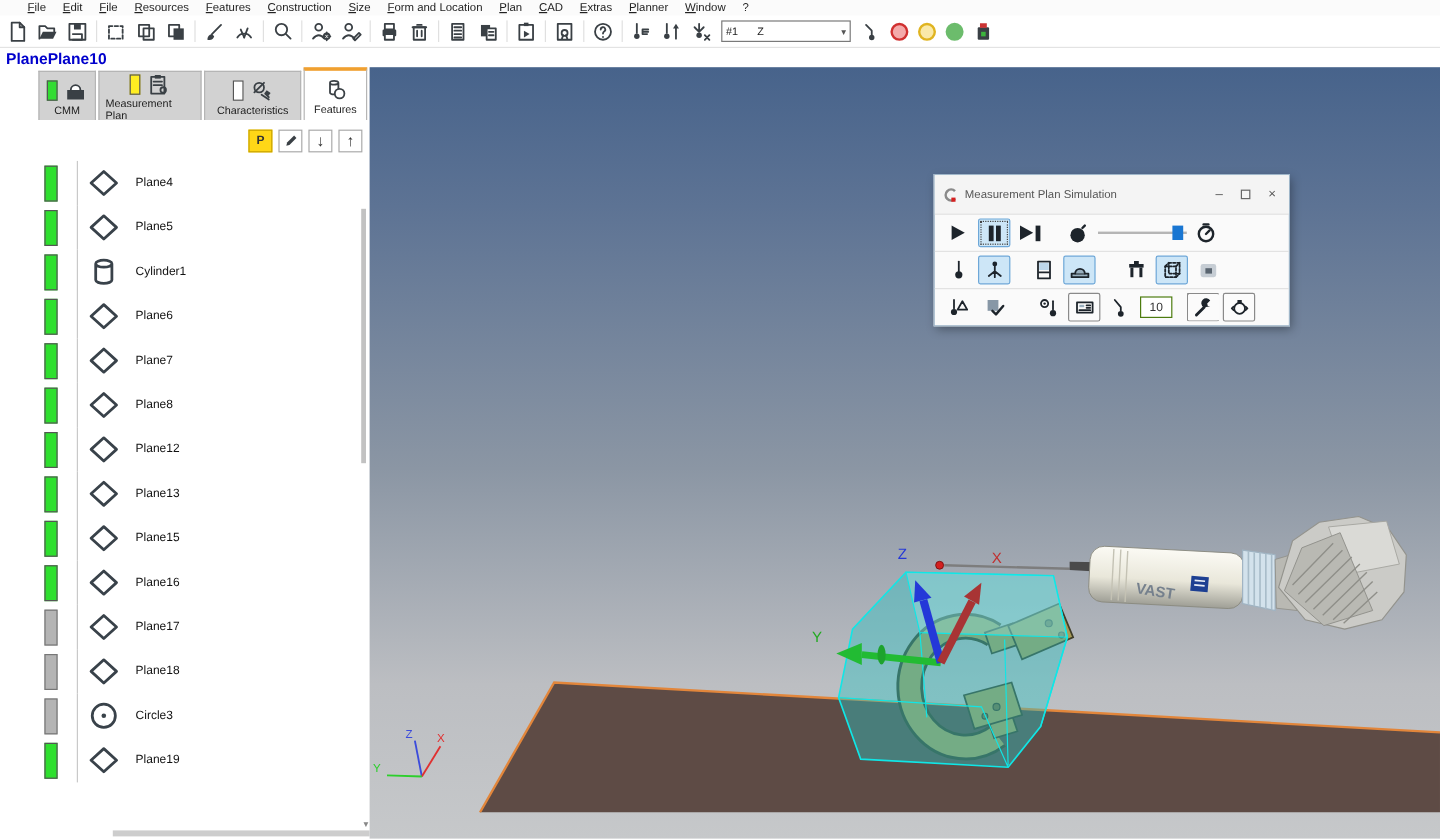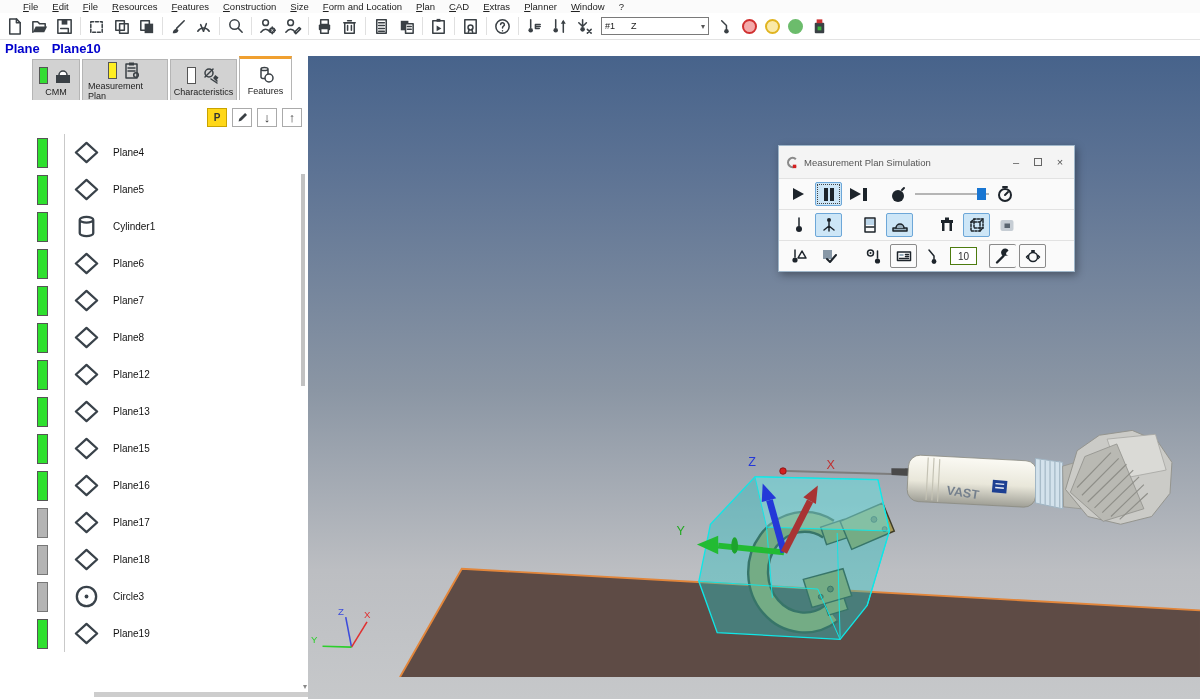--- a/index.html
+++ b/index.html
@@ -21,21 +21,21 @@
   .probe-dd { width:108px; height:18px; border:1px solid #7a7a7a; background:#fff;
     display:flex; align-items:center; font-size:9px; color:#222; padding:0 3px; margin:0 4px; }
   .probe-dd .slot { width:26px; }
   .probe-dd .axis { flex:1; }
   .probe-dd .chev { color:#555; font-size:8px; }
   .light { width:15px; height:15px; border-radius:50%; margin:0 4px; }
   .light.red { background:#f4aaaa; border:2.5px solid #d03030; }
   .light.yellow { background:#fae9a8; border:2.5px solid #e0b420; }
   .light.green { background:#6cbc6c; border:2.5px solid #6cbc6c; }
   
-  .statusline { height:16px; display:flex; align-items:center; gap:12px; padding-left:5px;
+  .statusline { height:16px; display:flex; align-items:center; gap:0; padding-left:5px;
     font-size:13px; font-weight:bold; color:#0000cc; background:#fff; }
   
   .main { display:flex; height:643px; }
   .sidebar { width:278px; background:#fff; position:relative; flex:none;margin-left:30px; }
   
   .tabs { height:44px; display:flex; align-items:flex-end; gap:2px; padding-left:2px;
     background:#fff; }
   .tab { height:41px; background:#d2d2d2; border:1px solid #b5b5b5; border-bottom:none;
     display:flex; flex-direction:column; align-items:center; justify-content:center;
     font-size:9px; color:#222; padding:2px 5px 1px; cursor:default; }
@@ -316,21 +316,21 @@
             <span class="ind yellow"></span>
           <svg class="tic" viewBox="0 0 20 20">
               <rect x="4" y="3" width="11" height="14"></rect>
               <rect class="f" x="7" y="1.5" width="5" height="3"></rect>
               <path d="M6,7 h7 M6,10 h7"></path>
               <circle cx="14" cy="14" r="2.3"></circle>
             </svg>
           </div>
         <span>Measurement Plan</span>
       </div>
-      <div class="tab" style="width:67px">
+      <div class="tab" style="width:81px">
         <div class="trow">
             <span class="ind white"></span>
           <svg class="tic" viewBox="0 0 20 20">
               <circle cx="8" cy="7" r="4"></circle>
               <path d="M4,11 L12,3"></path>
               <path d="M10,13 l6,4 M13,12 l3,3"></path>
               <rect class="f" x="13" y="10" width="4" height="3" transform="rotate(35 15 11.5)"></rect>
             </svg>
           </div>
         <span>Characteristics</span>

